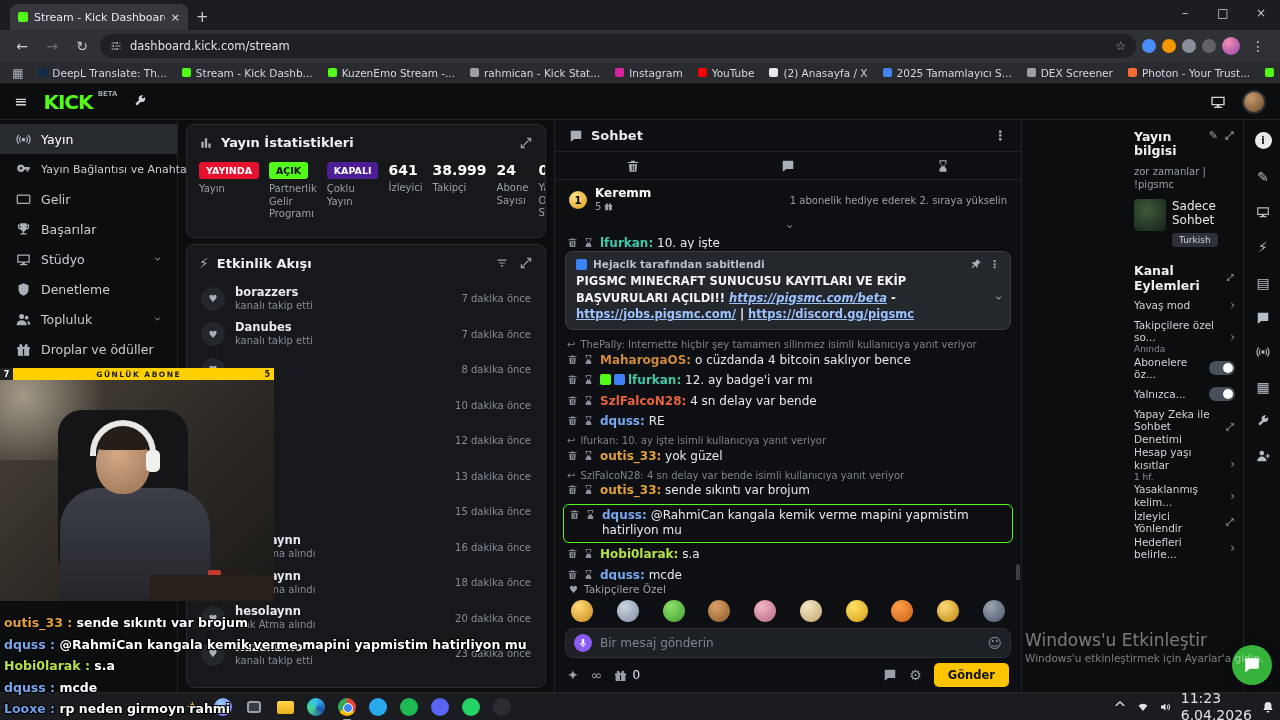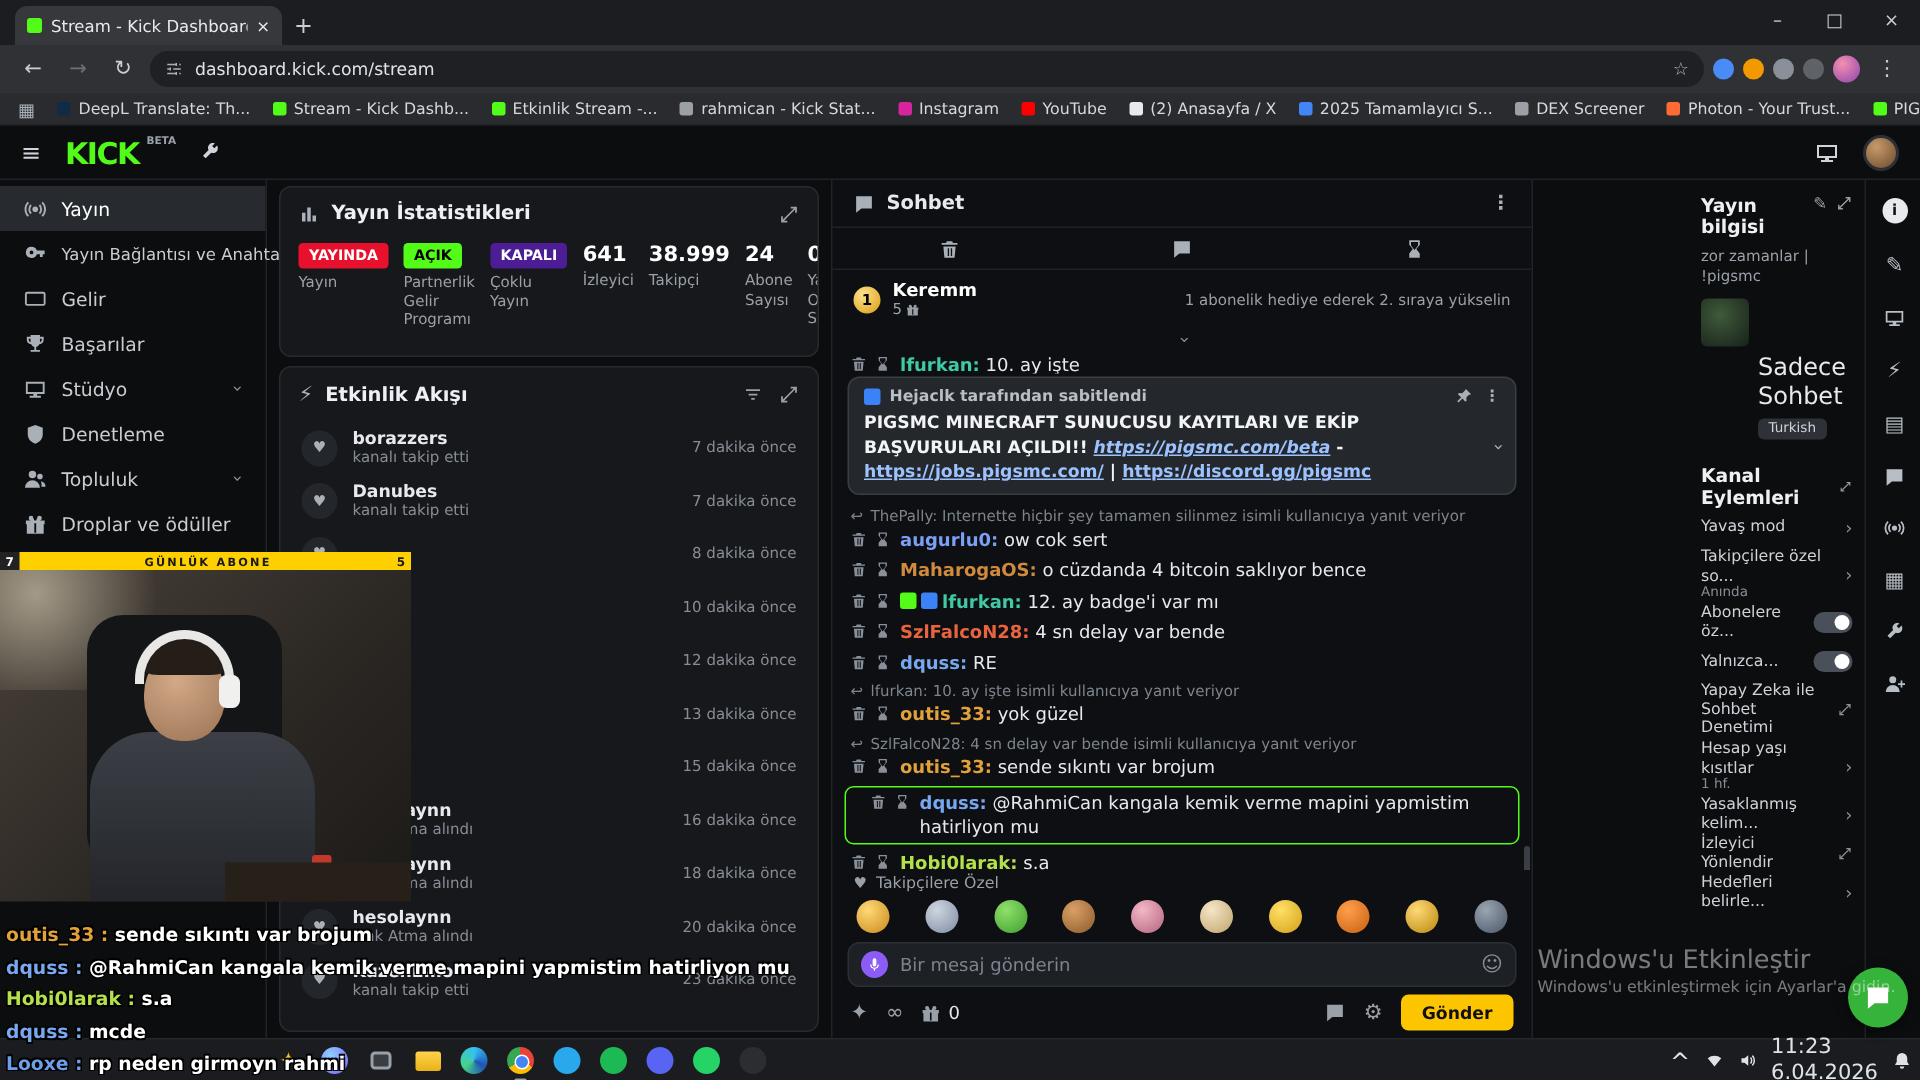--- a/index.html
+++ b/index.html
@@ -78,21 +78,21 @@
 .pinbody{font-size:11.5px;font-weight:700;color:#f2f4f6;margin-top:3px;line-height:1.45;padding-right:16px;}
 .pinbody a{text-decoration:underline;}
 .pinchev{position:absolute;right:8px;top:50%;color:#aab0b8;font-size:12px;transform:rotate(90deg);}
 .msgs{flex:1;overflow:hidden;position:relative;padding-top:2px;}
 .msg{display:flex;gap:6px;padding:2.5px 12px;font-size:12px;line-height:1.3;color:#e6e9ed;align-items:flex-start;}
 .modics{display:flex;gap:5px;color:#8a9099;flex:none;padding-top:1px;}
 .modics .ic{width:11px;height:11px;}
 .uname{font-weight:700;}
 .badge{width:11px;height:11px;border-radius:2px;display:inline-block;vertical-align:-1px;margin-right:3px;}
 .reply{display:flex;gap:5px;color:#7d848c;font-size:10px;padding:3px 12px 0 12px;align-items:center;white-space:nowrap;overflow:hidden;}
-.msg.hl{border:1px solid #53fc18;border-radius:6px;margin:2px 8px;padding:3px 16px;}
+.msg.hl{border:1px solid #53fc18;border-radius:6px;margin:2px 8px;padding:3px 5px;}
 .scrollthumb{position:absolute;right:1px;top:230px;width:4px;height:110px;background:#3a3e45;border-radius:2px;}
 .folabel{display:flex;align-items:center;gap:6px;padding:3px 14px;font-size:10.5px;color:#9aa0a8;}
 .emotes{display:flex;justify-content:space-between;align-items:center;padding:2px 16px;height:26px;}
 .emote{width:22px;height:22px;border-radius:50%;flex:none;}
 .emote:nth-child(1){background:radial-gradient(circle at 35% 30%,#ffd977,#c8891a);}
 .emote:nth-child(2){background:radial-gradient(circle at 35% 30%,#cdd6e0,#7e8aa0);}
 .emote:nth-child(3){background:radial-gradient(circle at 35% 30%,#8fe06a,#3f9e2f);}
 .emote:nth-child(4){background:radial-gradient(circle at 35% 30%,#d9a066,#8a5a2b);}
 .emote:nth-child(5){background:radial-gradient(circle at 35% 30%,#f2b8c6,#b4647e);}
 .emote:nth-child(6){background:radial-gradient(circle at 35% 30%,#f5e6c8,#bfa36a);}
@@ -109,21 +109,21 @@
 .giftcount{display:flex;align-items:center;gap:5px;font-size:12px;color:#e6e9ed;}
 .footright{margin-left:auto;display:flex;align-items:center;gap:12px;}
 .sendbtn{border:none;border-radius:5px;padding:5px 14px;font-size:11.5px;font-weight:700;color:#111;font-family:inherit;}
 
 .rightpanel{position:absolute;left:1126px;top:120px;width:118px;height:572px;border-right:1px solid #1f2328;padding:10px 8px;background:#0b0d0f;}
 .rphead{display:flex;align-items:flex-start;gap:6px;font-size:12.5px;font-weight:700;color:#eef1f4;line-height:1.15;}
 .rphead .hicons{margin-left:auto;display:flex;gap:6px;color:#9aa0a8;flex:none;}
 .rptitle{font-size:10px;color:#9aa0a8;margin-top:6px;line-height:1.3;}
 .catrow{display:flex;gap:6px;margin-top:8px;}
 .thumb{width:32px;height:32px;border-radius:4px;background:radial-gradient(circle at 40% 35%,#3f5a3a,#17211a);flex:none;}
-.catname{font-size:16px;color:#e6e9ed;line-height:1.2;margin-top:36px;}
+.catname{font-size:12px;color:#e6e9ed;line-height:1.2;}
 .chip{display:inline-block;font-size:9px;background:#2e3238;color:#cfd4da;padding:2px 7px;border-radius:4px;margin-top:4px;}
 .kahead{display:flex;align-items:center;gap:6px;font-size:12.5px;font-weight:700;margin-top:16px;color:#eef1f4;}
 .kahead .ic{margin-left:auto;color:#9aa0a8;}
 .kaitem{display:flex;align-items:center;gap:4px;min-height:26px;font-size:10.5px;color:#ced3d9;border-bottom:1px solid transparent;}
 .kaitem .lbl{line-height:1.2;}
 .kaitem .sub{font-size:9px;color:#868d95;}
 .kaitem .ctrl{margin-left:auto;color:#8a9099;font-size:12px;flex:none;}
 .toggle{width:26px;height:14px;border-radius:7px;background:#4a505a;position:relative;flex:none;margin-left:auto;}
 .toggle::after{content:"";position:absolute;right:2px;top:2px;width:10px;height:10px;border-radius:50%;background:#fff;}
 
@@ -293,21 +293,21 @@
     <span class="bm">
         <span class="fv" style="background: rgb(15, 43, 70);"></span>
         <span>DeepL Translate: Th...</span>
       </span>
     <span class="bm">
         <span class="fv" style="background: rgb(83, 252, 24);"></span>
         <span>Stream - Kick Dashb...</span>
       </span>
     <span class="bm">
         <span class="fv" style="background: rgb(83, 252, 24);"></span>
-        <span>Etkinlik Stream -...</span>
+        <span>KuzenEmo Stream -...</span>
       </span>
     <span class="bm">
         <span class="fv" style="background: rgb(154, 160, 166);"></span>
         <span>rahmican - Kick Stat...</span>
       </span>
     <span class="bm">
         <span class="fv" style="background: rgb(214, 36, 159);"></span>
         <span>Instagram</span>
       </span>
     <span class="bm">
@@ -615,31 +615,20 @@
         <a style="color: rgb(156, 195, 255); font-style: italic;">https://pigsmc.com/beta</a><span> - </span><a style="color: rgb(156, 195, 255);">https://jobs.pigsmc.com/</a><span> | </span><a style="color: rgb(156, 195, 255);">https://discord.gg/pigsmc</a>
       </div>
       <span class="pinchev">›</span>
     </div>
 
     <div class="msgs">
       <div class="reply">
           <span>↩</span>
           <span>ThePally: Internette hiçbir şey tamamen silinmez isimli kullanıcıya yanıt veriyor</span>
         </div>
-      <div class="msg">
-        <span class="modics">
-            <svg class="ic">
-              <use href="#i-trash"></use>
-            </svg>
-            <svg class="ic">
-              <use href="#i-hour"></use>
-            </svg>
-          </span>
-        <span><span class="uname" style="color: rgb(123, 159, 245);">augurlu0:</span> <span>ow cok sert</span></span>
-      </div>
       <div class="msg">
         <span class="modics">
             <svg class="ic">
               <use href="#i-trash"></use>
             </svg>
             <svg class="ic">
               <use href="#i-hour"></use>
             </svg>
           </span>
         <span><span class="uname" style="color: rgb(207, 138, 62);">MaharogaOS:</span> <span>o cüzdanda 4 bitcoin saklıyor bence</span></span>

